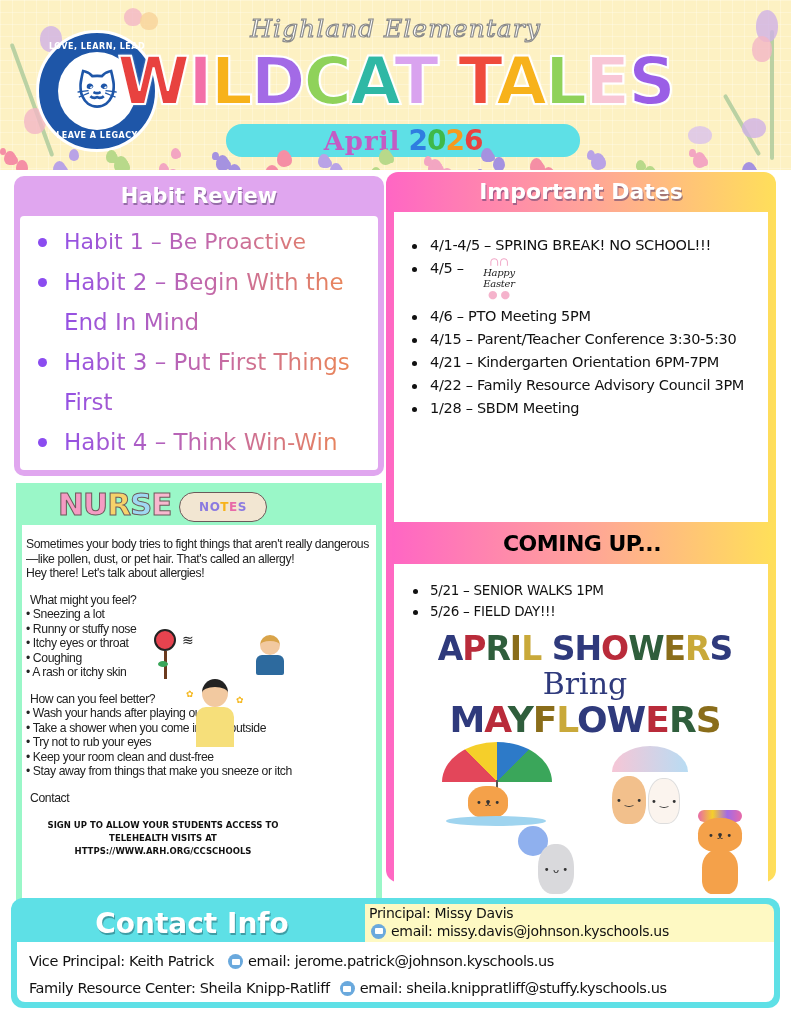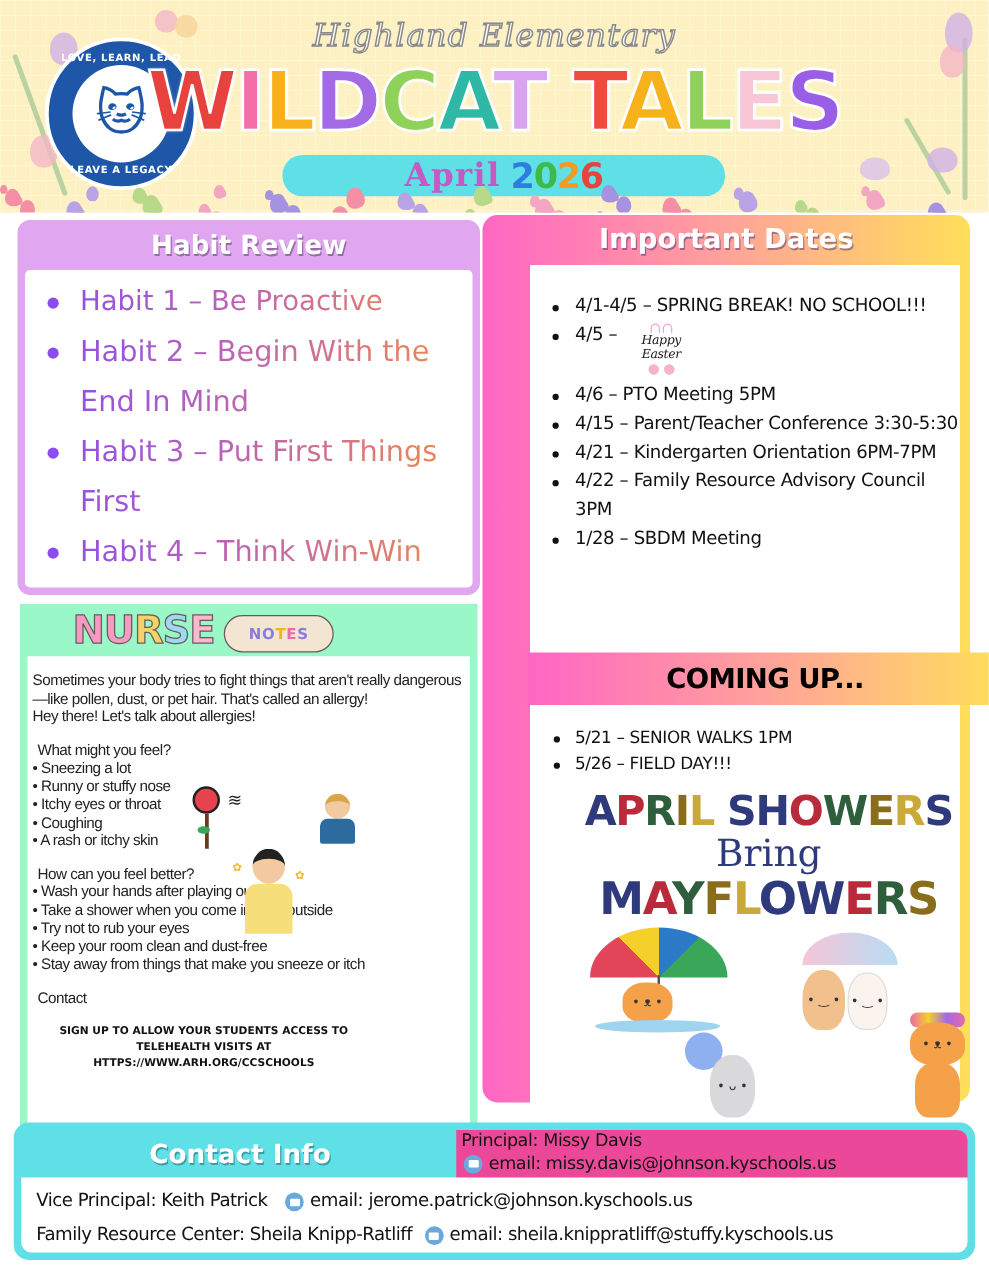--- a/index.html
+++ b/index.html
@@ -107,21 +107,21 @@
   .habit-list li.first { font-size: 22px; }
 
   
   .dates-card {
     position: absolute; left: 386px; top: 172px; width: 390px; height: 710px;
     background: linear-gradient(90deg, #ff66c4 0%, #ffa29a 50%, #ffdf5a 100%);
     border-radius: 12px; padding: 0 8px 8px 8px;
   }
   .dates-card .card-title { font-size: 22px; line-height: 40px; }
   .dates-inner {
-    background: #ffffff; height: 770px; border-radius: 0 0 8px 8px; position: relative; margin-left: 30px;
+    background: #ffffff; height: 770px; border-radius: 0 0 8px 8px; position: relative;
   }
   .dates-list { list-style: none; padding: 22px 0 0 14px; }
   .dates-list li {
     position: relative; padding-left: 22px; font-family: "DejaVu Sans", sans-serif;
     font-size: 14.5px; line-height: 23px; color: #111111; letter-spacing: -0.3px;
   }
   .dates-list li::before {
     content: ""; position: absolute; left: 4px; top: 10px; width: 5px; height: 5px; border-radius: 50%; background: #111;
   }
   .dates-list li.easter { height: 48px; }
@@ -195,25 +195,25 @@
   .illus { position: absolute; }
 
   
   .contact-card {
     position: absolute; left: 11px; top: 898px; width: 769px; height: 110px;
     background: #5ee0e6; border-radius: 12px; padding: 6px;
   }
   .contact-title {
     position: absolute; left: 6px; top: 4px; width: 350px; height: 42px;
     display: flex; align-items: center; justify-content: center;
-    font-family: "DejaVu Sans", sans-serif; font-weight: bold; font-size: 21px; color: #ffffff;
+    font-family: "DejaVu Sans", sans-serif; font-weight: bold; font-size: 28px; color: #ffffff;
     text-shadow: 1px 2px 0 rgba(30,90,100,0.5);
   }
   .contact-principal {
-    position: absolute; left: 354px; top: 6px; width: 409px; height: 40px; background: #ec4899;
+    position: absolute; left: 354px; top: 6px; width: 409px; height: 40px; background: #fef9c3;
     border-radius: 0 8px 0 0; padding: 0 0 0 4px;
     font-family: "DejaVu Sans", sans-serif; font-size: 14px; line-height: 18px; color: #111; letter-spacing: -0.3px;
   }
   .contact-bottom {
     position: absolute; left: 6px; top: 44px; width: 757px; height: 60px; background: #ffffff;
     border-radius: 0 0 8px 8px; padding: 6px 0 0 12px;
     font-family: "DejaVu Sans", sans-serif; font-size: 14.5px; line-height: 27px; color: #111; letter-spacing: -0.4px;
   }
   .row { display: flex; align-items: center; white-space: nowrap; }
   .mail-icon {

